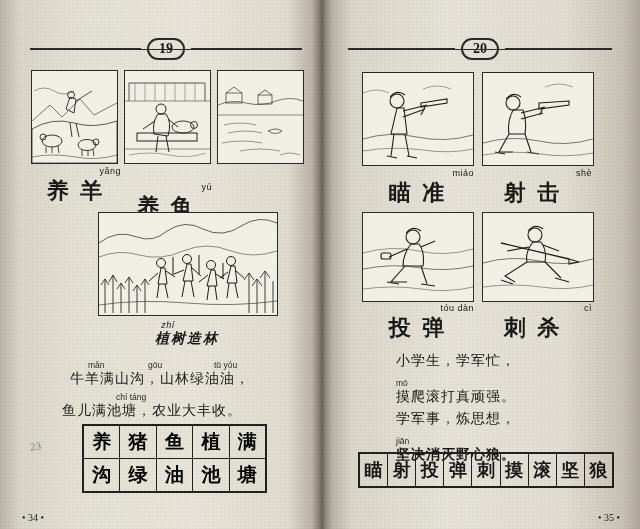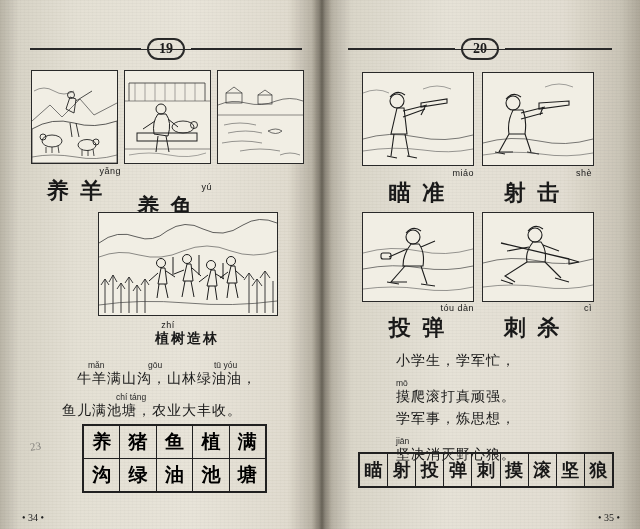--- a/index.html
+++ b/index.html
@@ -178,31 +178,31 @@
           <circle cx="132" cy="48" r="4.5"></circle>
           <path d="M132 53 l-4 17 l10 0 l-2 -17 z"></path>
           <path d="M129 59 l-8 6 M137 58 l8 7"></path>
           <path d="M130 70 l-2 15 M136 70 l3 15"></path>
           <path d="M74 62 l0 -18 M100 62 l0 -20 M124 66 l0 -16"></path>
         </g>
         <path d="M0 92 q40 -6 88 -2 q46 4 90 -2" stroke="#444" stroke-width="0.7" fill="none"></path>
       </svg>
     </div>
 
-    <div class="cap" style="position:absolute;left:98px;top:320px;width:178px;">
+    <div class="cap" style="position:absolute;left:98px;top:320px;width:178px;font-style:italic;">
       <div class="pinyin" style="text-align:center;margin-left:-38px;">zhí</div>
       <div class="hanzi-sm">植树造林</div>
     </div>
 
     <div style="position:absolute;left:62px;top:360px;width:230px;">
       <div style="position:relative;height:24px;">
         <span class="tiny-py" style="position:absolute;left:26px;top:0;">mǎn</span>
         <span class="tiny-py" style="position:absolute;left:62px;top:0;padding-left:24px;">gōu</span>
         <span class="tiny-py" style="position:absolute;left:152px;top:0;">tū yóu</span>
-        <div class="textline" style="position:absolute;top:10px;left:15px;">牛羊满山沟，山林绿油油，</div>
+        <div class="textline" style="position:absolute;top:10px;left:8px;">牛羊满山沟，山林绿油油，</div>
       </div>
       <div style="position:relative;height:24px;margin-top:8px;">
         <span class="tiny-py" style="position:absolute;left:54px;top:0;">chí táng</span>
         <div class="textline" style="position:absolute;top:10px;left:0;">鱼儿满池塘，农业大丰收。</div>
       </div>
     </div>
 
     <div style="position:absolute;left:82px;top:424px;width:185px;">
       <div style="border:2px solid #222;">
         <div style="display:flex;">
@@ -333,21 +333,21 @@
 
     <div style="position:absolute;left:72px;top:352px;width:220px;">
       <div class="textline" style="margin-bottom:8px;">小学生，学军忙，</div>
       <div style="position:relative;height:26px;margin-bottom:6px;">
         <span class="tiny-py" style="position:absolute;left:0;top:0;">mō</span>
         <div class="textline" style="position:absolute;top:10px;left:0;">摸爬滚打真顽强。</div>
       </div>
       <div class="textline" style="margin-bottom:8px;">学军事，炼思想，</div>
       <div style="position:relative;height:26px;">
         <span class="tiny-py" style="position:absolute;left:0;top:0;">jiān</span>
-        <div class="textline" style="position:absolute;top:10px;left:0;">坚决消灭野心狼。</div>
+        <div class="textline" style="position:absolute;top:10px;left:0;font-weight:bold;">坚决消灭野心狼。</div>
       </div>
     </div>
 
     <div class="strip" style="position:absolute;left:34px;top:452px;width:252px;">
       <div class="cell">瞄</div>
       <div class="cell">射</div>
       <div class="cell">投</div>
       <div class="cell">弹</div>
       <div class="cell">刺</div>
       <div class="cell">摸</div>

